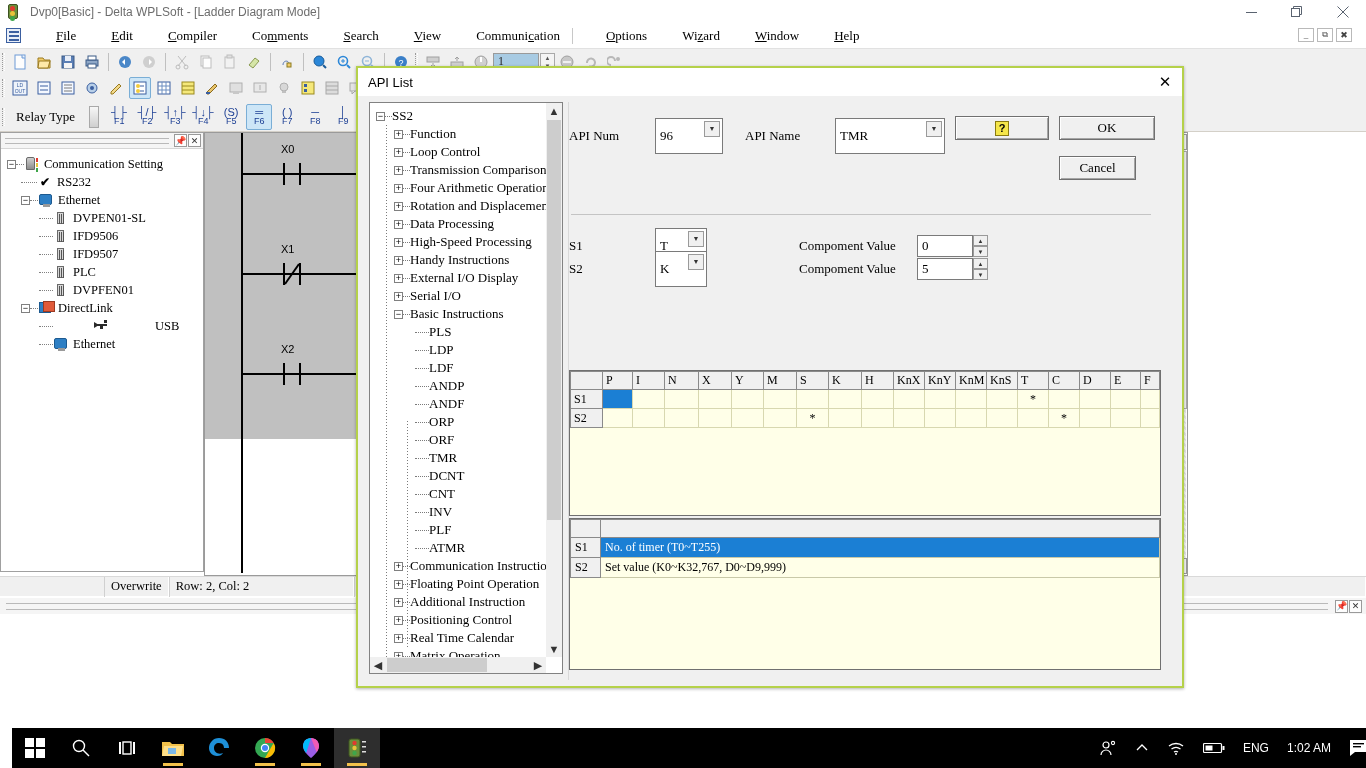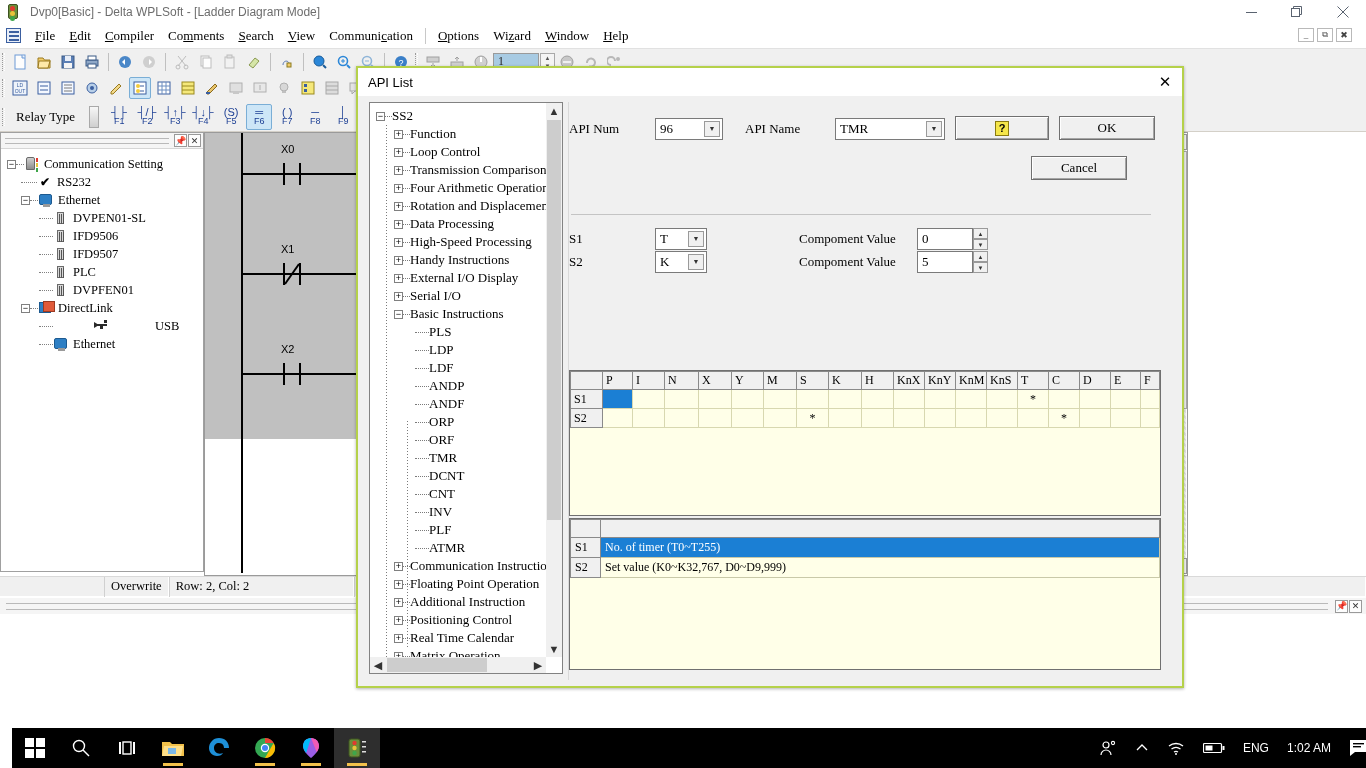--- a/index.html
+++ b/index.html
@@ -60,21 +60,21 @@
   }
   .mb-ico-box {
     position: absolute; left: 2px; top: 1px; width: 15px; height: 15px;
     border: 1px solid #3b5fa0; background: #e8eef8;
   }
   .mb-ico-box:before {
     content: ''; position: absolute; left: 2px; top: 2px; width: 10px; height: 2px; background: #3b5fa0;
     box-shadow: 0 4px 0 #3b5fa0, 0 8px 0 #3b5fa0;
   }
   .menu-item {
-    padding: 2px 7px; cursor: default; white-space: nowrap;
+    padding: 2px 7px; cursor: default; white-space: nowrap; margin-left: 21px;
   }
   .menu-item u { text-decoration: underline; }
   .menu-sep {
     width: 1px; height: 16px; background: #c8c8c8; margin: 0 5px;
   }
 
   
   .toolbar {
     position: absolute; left: 0; width: 1366px;
     background: #f0f0f0;
@@ -237,21 +237,21 @@
   .api-hs .thumb { position: absolute; left: 17px; top: 1px; width: 100px; height: 14px; background: #cdcdcd; }
   .arrow-btn { width: 16px; height: 16px; display: flex; align-items: center; justify-content: center;
     font-size: 11px; color: #333; font-family: "Liberation Sans", sans-serif; }
 
   
   .form { position: absolute; left: 210px; top: 6px; right: 10px; bottom: 6px; background: #f0f0f0;
     border-left: 1px solid #d9d9d9; padding-left: 0px; }
   .frow { position: absolute; display: flex; align-items: center; }
   .flabel { font-size: 13px; color: #000; }
   .combo {
-    height: 22px; background: #fff; border: 1px solid #7a7a7a;
+    height: 36px; background: #fff; border: 1px solid #7a7a7a;
     display: flex; align-items: center; font-size: 13px; color: #000; padding-left: 4px;
     position: relative;
   }
   .combo .arrow {
     position: absolute; right: 2px; top: 2px; width: 16px; height: 16px;
     background: #f0f0f0; border: 1px solid #9a9a9a;
     display: flex; align-items: center; justify-content: center; font-size: 7px; color: #333;
   }
   .readonly-field {
     height: 24px; background: #f0f0f0; border: 1px solid #b9b9b9;
@@ -1004,21 +1004,21 @@
 
         <div class="btn" style="position:absolute;left:386px;top:14px;width:94px;height:24px;">
           <div class="help-ico">
               <span>?</span>
             </div>
         </div>
         <div class="btn" style="position:absolute;left:490px;top:14px;width:96px;height:24px;">
           <span>OK</span>
         </div>
 
-        <div class="btn" style="position:absolute;left:462px;top:54px;width:96px;height:24px;">
+        <div class="btn" style="position:absolute;left:490px;top:54px;width:77px;height:24px;">
           <span>Cancel</span>
         </div>
 
         <div class="hr" style="left:2px;top:112px;width:580px;"></div>
 
         <div class="frow" style="left:0px;top:126px;">
           <span class="flabel" style="width:86px;">S1</span>
           <div class="combo" style="width:52px;">
             <span>T</span>
             <div class="arrow">▼</div>

